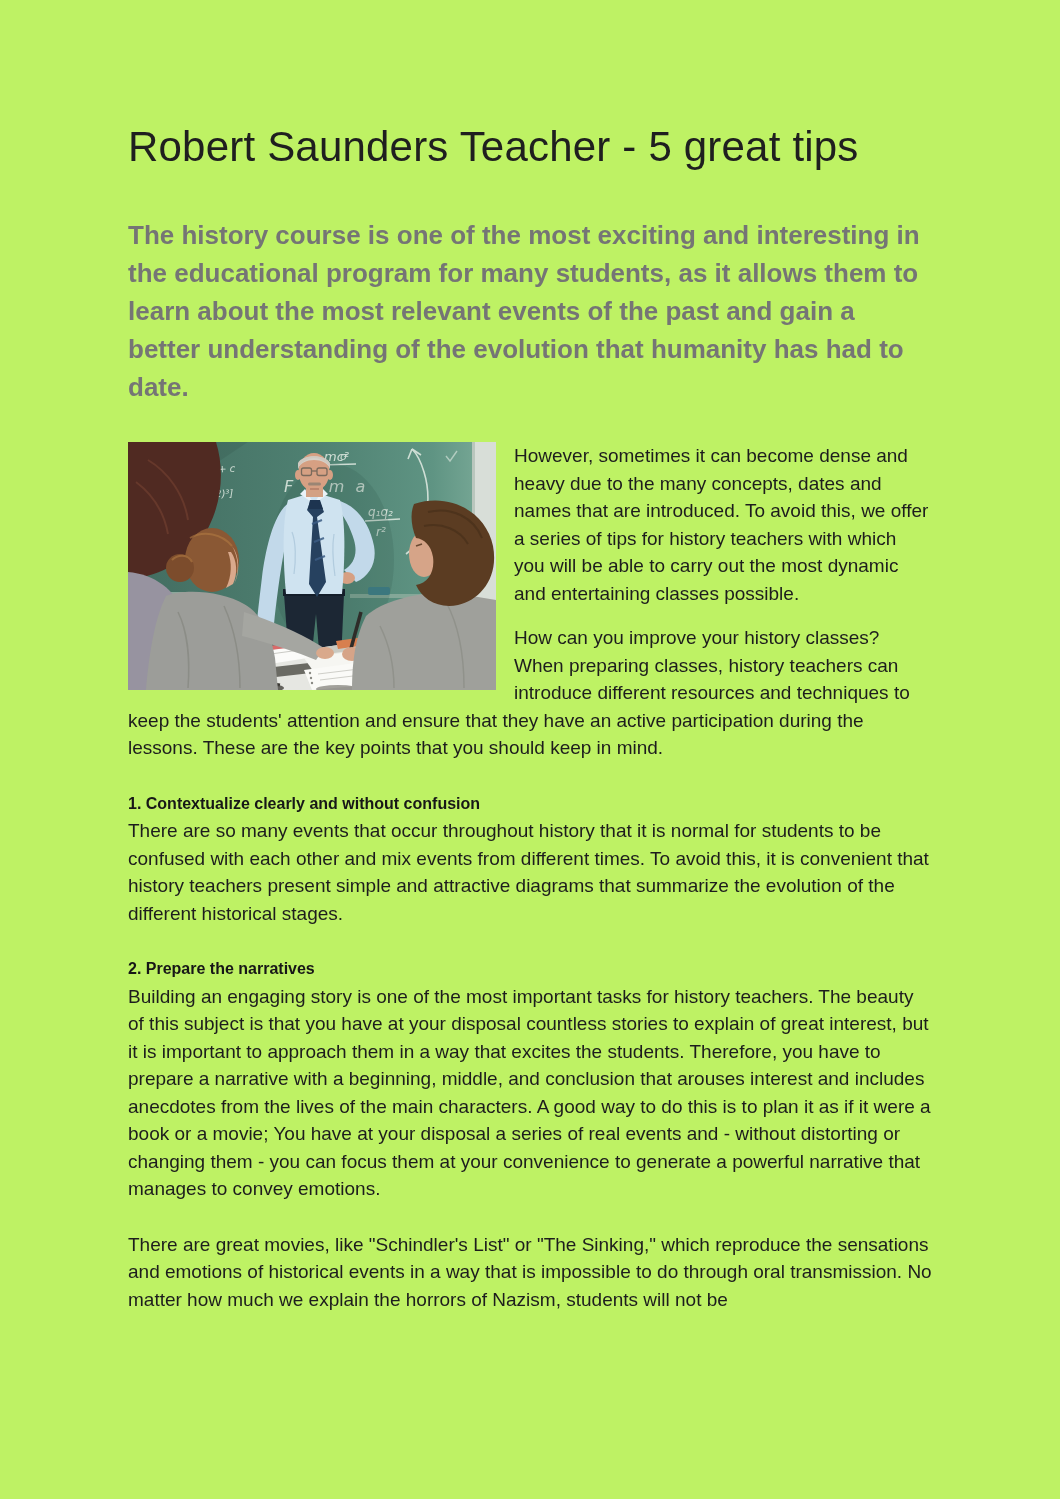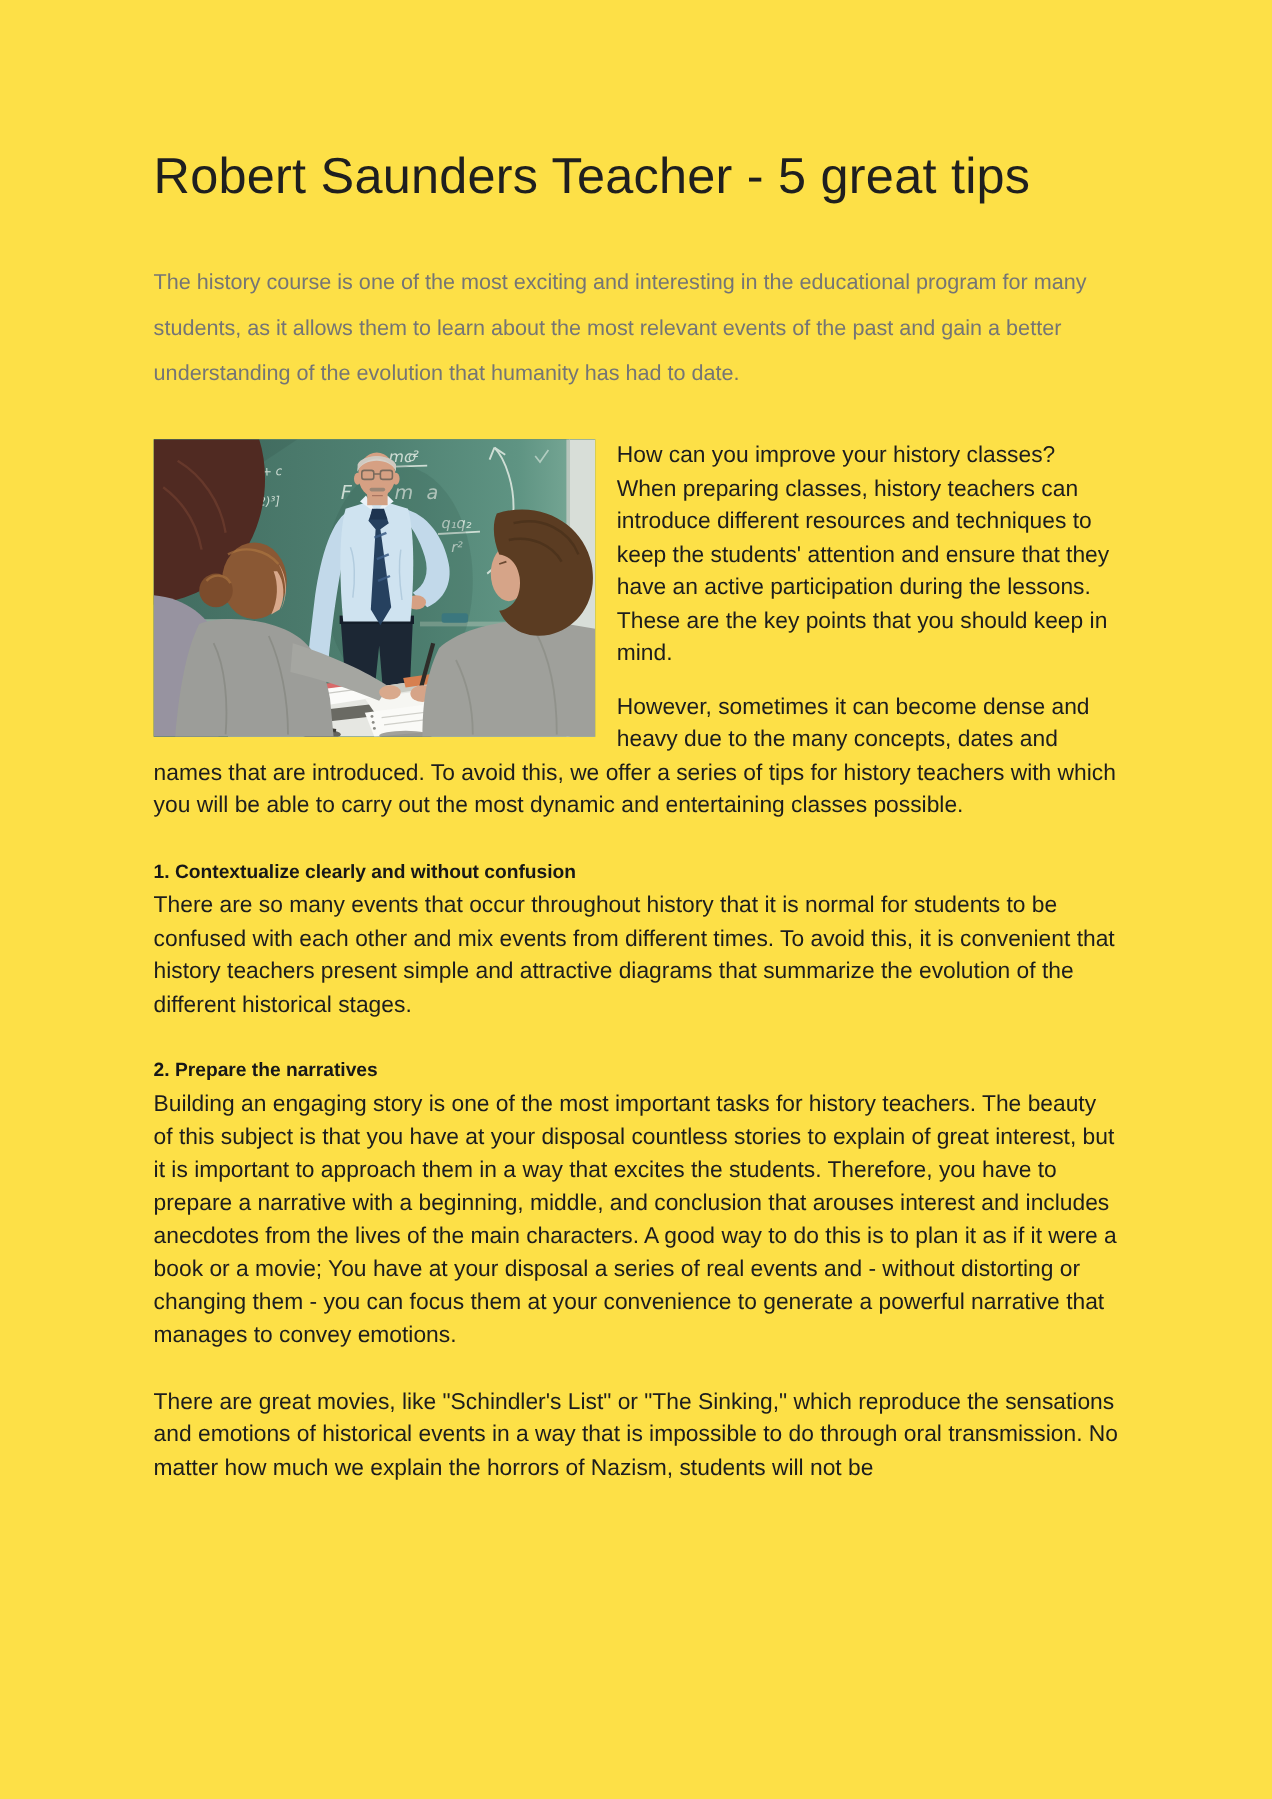--- a/index.html
+++ b/index.html
@@ -2,30 +2,30 @@
 <html><head>
 <meta charset="utf-8">
 <style>
   html, body { margin: 0; padding: 0; background: #ffffff; }
   body {
     width: 1060px; height: 1499px; overflow: hidden;
     font-family: "Liberation Sans", sans-serif;
     -webkit-font-smoothing: antialiased;
   }
   .page {
-    position: relative; width: 1060px; height: 1499px; background: #fde047;
+    position: relative; width: 1060px; height: 1499px; background: #bef264;
   }
   .content {
     box-sizing: content-box;
     padding: 116px 128px 0 128px; width: 804px;
   }
   .title { color: #1f1f1f; font-size: 42px; line-height: 62px; font-weight: 400; letter-spacing: 0.2px; }
   .intro {
     margin-top: 38px; color: #757575;
-    font-size: 18px; line-height: 38px; font-weight: 400;
+    font-size: 26px; line-height: 38px; font-weight: 700;
   }
   .article-body { margin-top: 36px; color: #1d1d1d; font-size: 19px; line-height: 27.5px; }
   .photo-wrap {
     float: left; width: 368px; height: 248px; margin: 0 18px 6px 0;
     overflow: hidden; background: #4e8173;
   }
   .photo-wrap svg { display: block; }
   p.para { margin: 0; }
   p.para + p.para { margin-top: 17px; }
   .section { margin-top: 28px; }
@@ -171,22 +171,22 @@
             <path d="M252,184 C262,204 266,226 266,246 M318,160 C330,182 336,212 336,246" stroke="#8a8b85" stroke-width="1.5" fill="none" opacity="0.7"></path>
             <rect x="310" y="138" width="26" height="22" fill="#d2a084"></rect>
             <ellipse cx="296" cy="112" rx="15" ry="23" fill="#d6a488"></ellipse>
             <path d="M286,62 C322,50 358,70 365,104 C371,136 352,158 330,163 C310,167 294,157 288,143 C300,141 307,130 305,115 C303,103 296,97 288,96 C283,84 282,71 286,62 Z" fill="#5b3c22"></path>
             <path d="M300,70 C324,64 346,76 354,96 M296,84 C314,80 332,88 340,102" stroke="#3f2a16" stroke-width="2" fill="none" opacity="0.5"></path>
             <path d="M288,104 L294,102" stroke="#6b4a33" stroke-width="1.5"></path>
           </g>
         </svg>
       </div>
 
+      <p class="para">However, sometimes it can become dense and heavy due to the many concepts, dates and names that are introduced. To avoid this, we offer a series of tips for history teachers with which you will be able to carry out the most dynamic and entertaining classes possible.</p>
       <p class="para">How can you improve your history classes? When preparing classes, history teachers can introduce different resources and techniques to keep the students' attention and ensure that they have an active participation during the lessons. These are the key points that you should keep in mind.</p>
-      <p class="para">However, sometimes it can become dense and heavy due to the many concepts, dates and names that are introduced. To avoid this, we offer a series of tips for history teachers with which you will be able to carry out the most dynamic and entertaining classes possible.</p>
 
       <div class="section">
         <p class="section-heading">1. Contextualize clearly and without confusion</p>
         <p class="section-body">There are so many events that occur throughout history that it is normal for students to be confused with each other and mix events from different times. To avoid this, it is convenient that history teachers present simple and attractive diagrams that summarize the evolution of the different historical stages.</p>
       </div>
 
       <div class="section">
         <p class="section-heading">2. Prepare the narratives</p>
         <p class="section-body">Building an engaging story is one of the most important tasks for history teachers. The beauty of this subject is that you have at your disposal countless stories to explain of great interest, but it is important to approach them in a way that excites the students. Therefore, you have to prepare a narrative with a beginning, middle, and conclusion that arouses interest and includes anecdotes from the lives of the main characters. A good way to do this is to plan it as if it were a book or a movie; You have at your disposal a series of real events and - without distorting or changing them - you can focus them at your convenience to generate a powerful narrative that manages to convey emotions.</p>
       </div>

